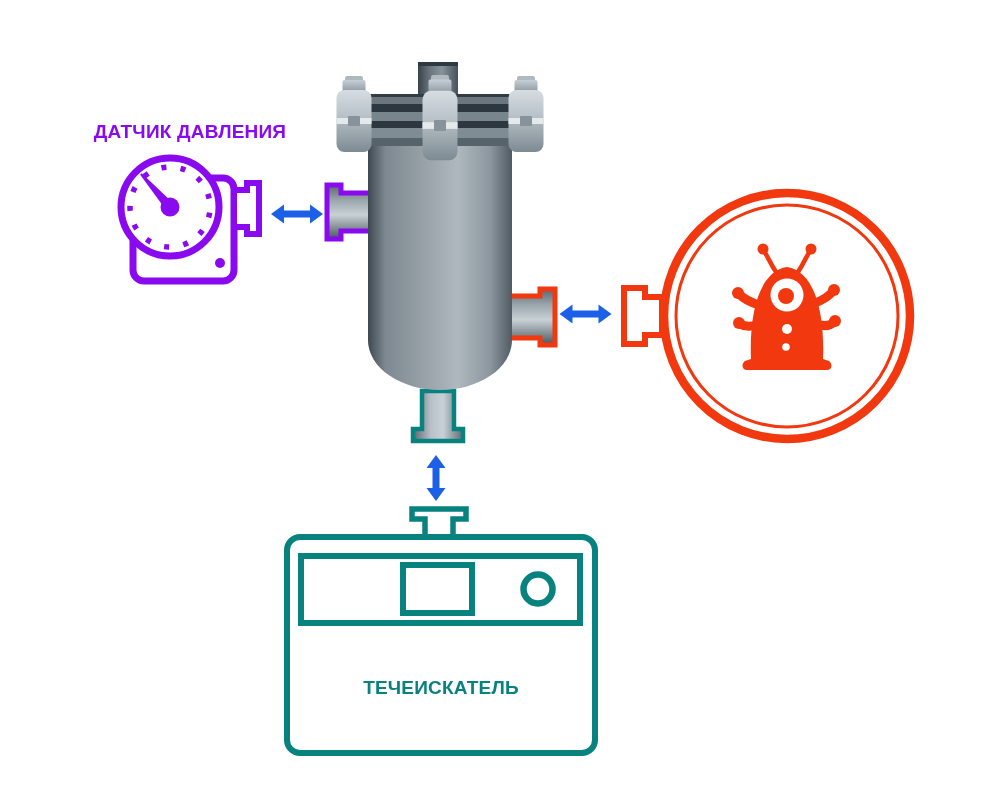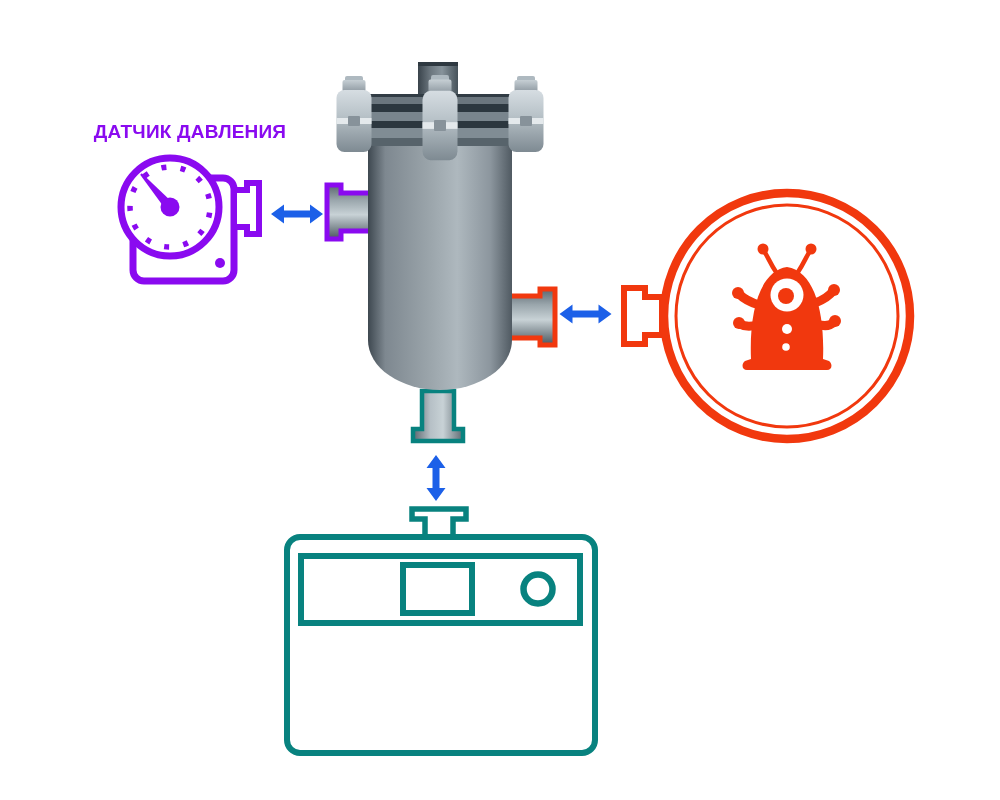--- a/index.html
+++ b/index.html
@@ -155,13 +155,14 @@
     </g>
 
     <polygon class="f-blue" points="271,214 284,204.5 284,210.5 310,210.5 310,204.5 323,214 310,223.5 310,217.5 284,217.5 284,223.5"></polygon>
     <polygon class="f-blue" points="559.5,314 572.5,304.5 572.5,310.5 598.5,310.5 598.5,304.5 611.5,314 598.5,323.5 598.5,317.5 572.5,317.5 572.5,323.5"></polygon>
     <polygon class="f-blue" points="436,455 426.5,468 432.5,468 432.5,488 426.5,488 436,501 445.5,488 439.5,488 439.5,468 445.5,468"></polygon>
   </svg>
 
   <div class="lbl lbl-pur" style="left:65px;top:122px;width:250px;">ДАТЧИК ДАВЛЕНИЯ</div>
 
 
+  <div class="lbl lbl-teal" style="left:316px;top:678px;width:250px;">ТЕЧЕИСКАТЕЛЬ</div>
 </div>
 
 </body></html>

